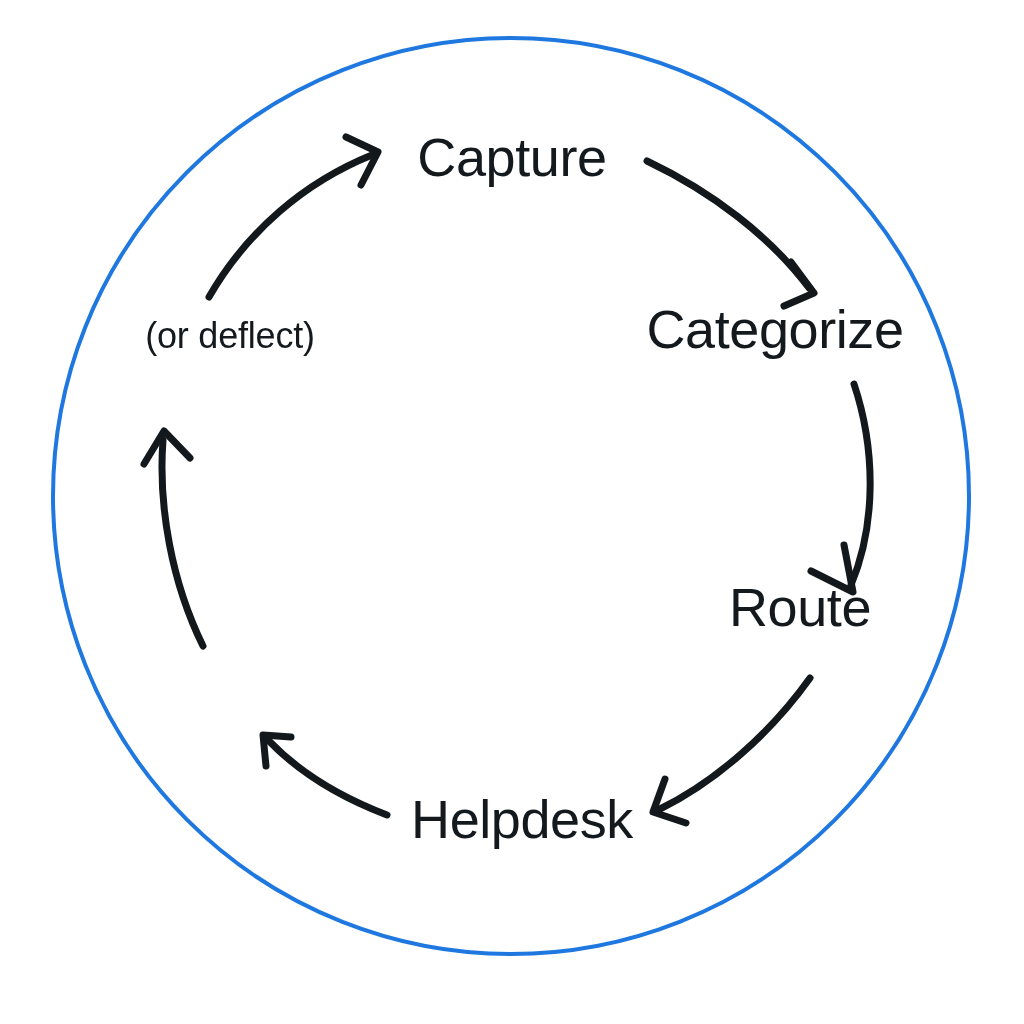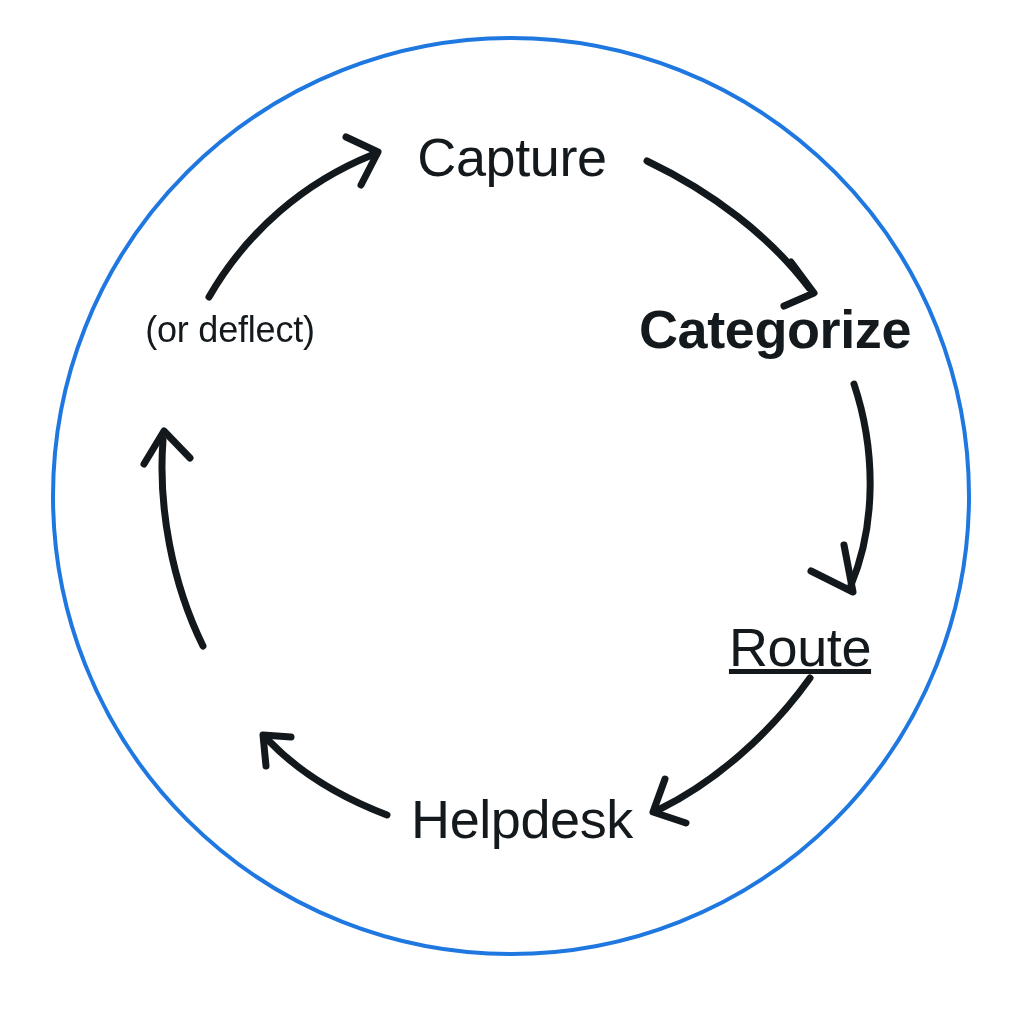--- a/index.html
+++ b/index.html
@@ -32,27 +32,27 @@
     line-height: 1.0;
     letter-spacing: -0.4px;
   }
   .node-label .main {
     display: block;
     font-size: 54px;
   }
   .node-label .sub {
     display: block;
     font-size: 36px;
-    margin-top: 6px;
+    margin-top: 12px;
     letter-spacing: -0.2px;
   }
   
   #label-capture      { left: 512px; top: 130px;  transform: translate(-50%, 0); }
-  #label-categorize   { left: 775px; top: 302px;  transform: translate(-50%, 0); font-weight: bold; }
-  #label-route        { left: 800px; top: 620px;  transform: translate(-50%, 0); text-decoration: underline; }
+  #label-categorize   { left: 775px; top: 302px;  transform: translate(-50%, 0); }
+  #label-route        { left: 800px; top: 580px;  transform: translate(-50%, 0); }
   #label-respond      { left: 522px; top: 792px;  transform: translate(-50%, 0); }
   #label-escalate     { left: 258px; top: 654px;  transform: translate(-50%, 0); }
   #label-resolve      { left: 230px; top: 306px;  transform: translate(-50%, 0); text-align: center; }
 
   #center-text {
     position: absolute;
     left: 515px;
     top: 392px;
     transform: translateX(-50%);
     text-align: center;

